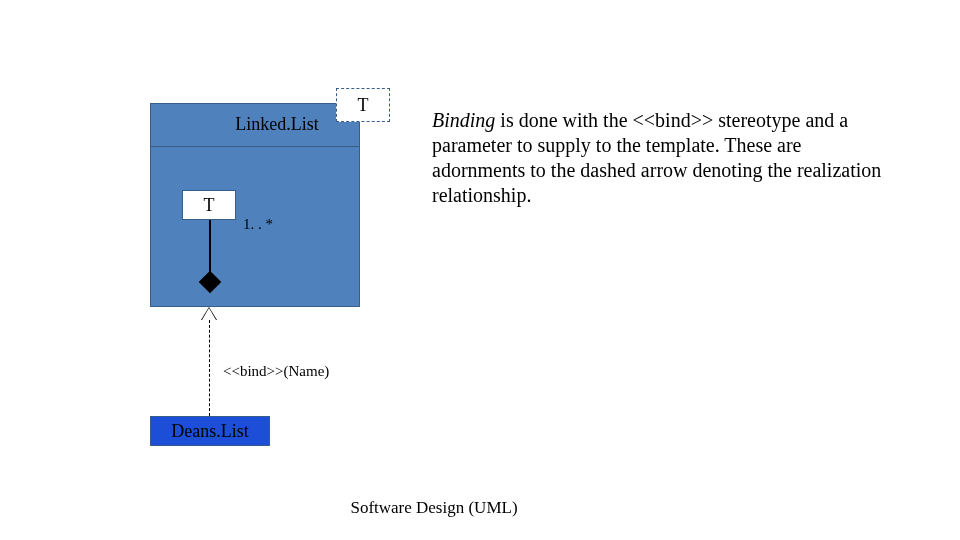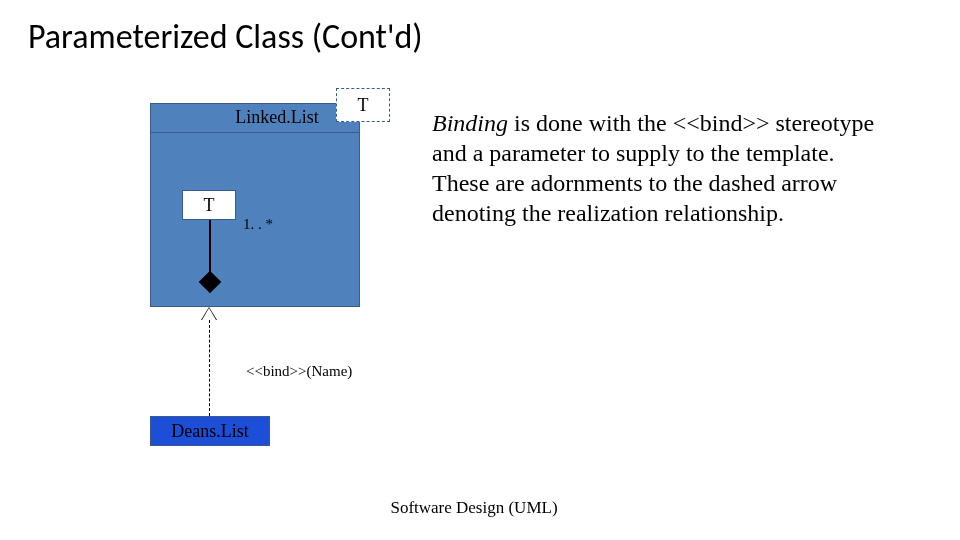--- a/index.html
+++ b/index.html
@@ -2,41 +2,40 @@
 <html><head>
 <meta charset="utf-8">
 <style>
   * { box-sizing: border-box; margin: 0; padding: 0; }
   html, body { width: 960px; height: 540px; font-family: "Calibri", "Segoe UI", sans-serif; background: #fff; color: #000; }
   .slide { position: relative; width: 960px; height: 540px; }
   .title { position: absolute; left: 28px; top: 16px; font-size: 34px; font-weight: 400; }
   .diagram { position: absolute; left: 150px; top: 88px; width: 270px; height: 400px; }
   .tpl-param-box { position: absolute; left: 186px; top: 0; width: 54px; height: 34px; border: 1.5px dashed #385d8a; background: #fff; display: flex; align-items: center; justify-content: center; font-family: "Times New Roman", serif; font-size: 18px; }
   .cls-body { position: absolute; left: 0; top: 15px; width: 210px; height: 204px; border: 1.5px solid #385d8a; background: #4f81bd; }
-  .cls-name { position: absolute; left: 0; top: 15px; width: 210px; height: 30px; border-bottom: 1.5px solid #385d8a; display: flex; align-items: center; justify-content: center; font-family: "Times New Roman", serif; font-size: 18px; background: transparent; padding-left: 44px; }
+  .cls-name { position: absolute; left: 0; top: 15px; width: 210px; height: 44px; border-bottom: 1.5px solid #385d8a; display: flex; align-items: center; justify-content: center; font-family: "Times New Roman", serif; font-size: 18px; background: transparent; padding-left: 44px; }
   .inner-cls { position: absolute; left: 32px; top: 102px; width: 54px; height: 30px; border: 1.5px solid #385d8a; background: #fff; display: flex; align-items: center; justify-content: center; font-family: "Times New Roman", serif; font-size: 18px; }
   .mult { position: absolute; left: 93px; top: 128px; font-family: "Times New Roman", serif; font-size: 15px; }
   .agg-line { position: absolute; left: 59px; top: 132px; width: 1.5px; height: 57px; background: #000; }
   .diamond { position: absolute; left: 52px; top: 186px; width: 16px; height: 16px; background: #000; transform: rotate(45deg); }
   .realization-line { position: absolute; left: 59px; top: 232px; width: 0; height: 96px; border-left: 1.5px dashed #000; }
   .realization-arrow { position: absolute; left: 52px; top: 220px; width: 0; height: 0; border-left: 7px solid transparent; border-right: 7px solid transparent; border-bottom: 12px solid #fff; }
   .realization-arrow-outline { position: absolute; left: 51px; top: 219px; width: 0; height: 0; border-left: 8px solid transparent; border-right: 8px solid transparent; border-bottom: 13.5px solid #000; }
-  .bind-label { position: absolute; left: 73px; top: 275px; font-family: "Times New Roman", serif; font-size: 15px; white-space: nowrap; margin-left: 23px; }
+  .bind-label { position: absolute; left: 73px; top: 275px; font-family: "Times New Roman", serif; font-size: 15px; white-space: nowrap; }
   .bound-cls { position: absolute; left: 0; top: 328px; width: 120px; height: 30px; border: 1.5px solid #385d8a; background: #1d4ed8; display: flex; align-items: center; justify-content: center; font-family: "Times New Roman", serif; font-size: 18px; }
-  .desc1 { position: absolute; left: 432px; top: 108px; width: 460px; font-family: "Times New Roman", serif; font-size: 24px; line-height: 1.25; }
+  .desc1 { position: absolute; left: 432px; top: 108px; width: 460px; font-family: "Times New Roman", serif; font-size: 20px; line-height: 1.25; }
   .desc1 .ital { font-style: italic; }
   .desc2 { position: absolute; left: 432px; top: 296px; width: 460px; font-family: "Times New Roman", serif; font-size: 20px; line-height: 1.25; }
-  .footer { position: absolute; left: 0; bottom: 22px; width: 868px; text-align: center; font-family: "Times New Roman", serif; font-size: 17px; margin-left: 40px; }
+  .footer { position: absolute; left: 0; bottom: 22px; width: 868px; text-align: center; font-family: "Times New Roman", serif; font-size: 17px; }
 </style>
 </head>
 <body>
 
 <div class="slide">
 
-  <div class="title">Parameterized Class (Cont'd)</div>
 
   <div class="diagram">
     <div class="cls-body"></div>
     <div class="cls-name">Linked.List</div>
     <div class="tpl-param-box">T</div>
     <div class="inner-cls">T</div>
     <div class="mult">1. . *</div>
     <div class="agg-line"></div>
     <div class="diamond"></div>
     <div class="realization-arrow-outline"></div>

